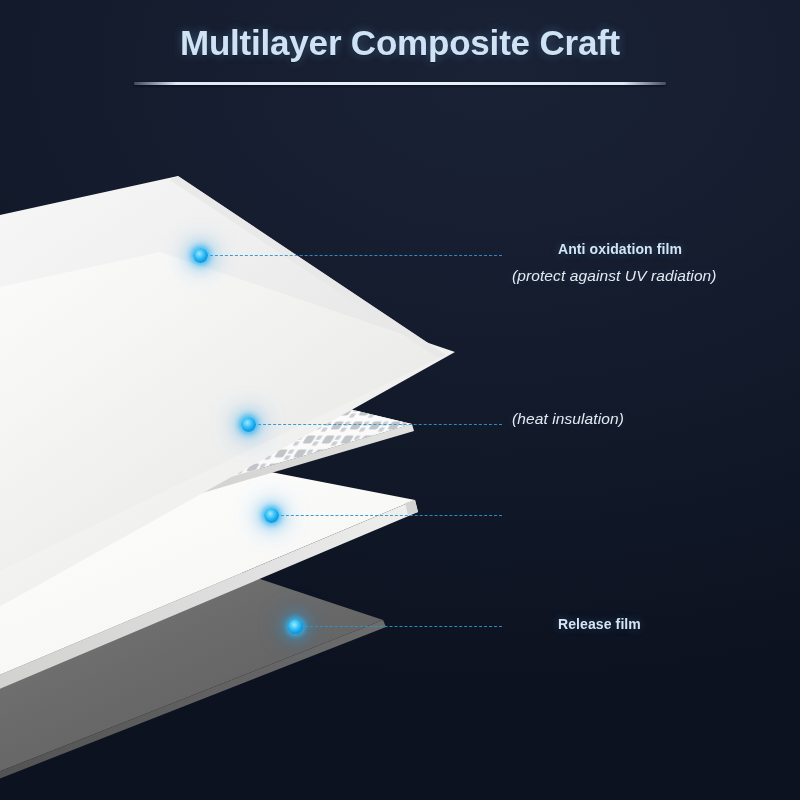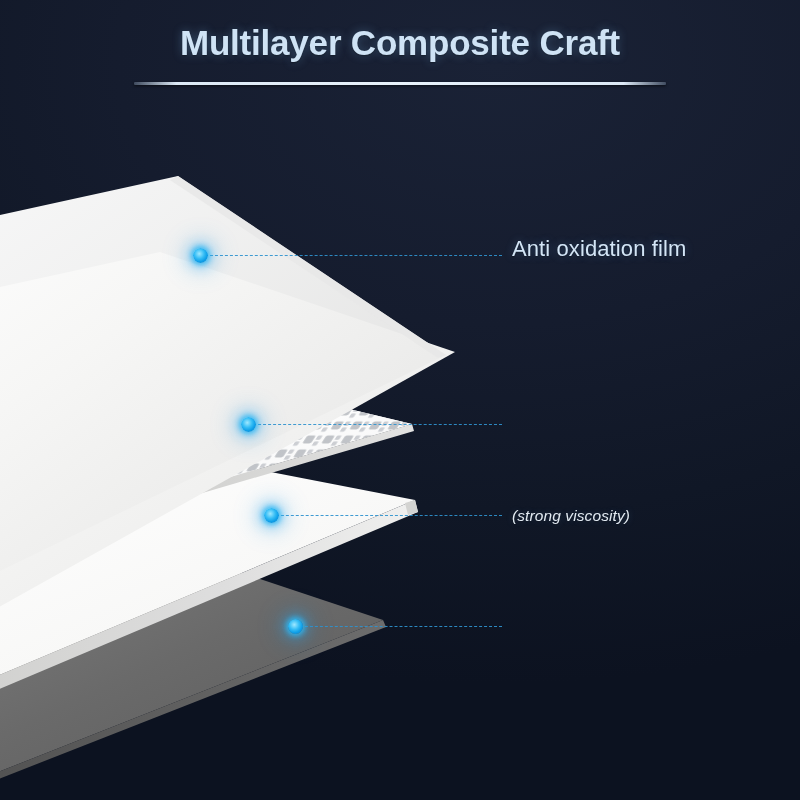--- a/index.html
+++ b/index.html
@@ -87,26 +87,27 @@
     transform-origin: left center;
   }
 
   
   .label-group {
     position: absolute;
     z-index: 7;
     white-space: nowrap;
   }
   .label-title {
-    font-size: 22px;
-    font-weight: normal;
+    font-size: 14px;
+    font-weight: bold;
     color: #d3e5f6;
     letter-spacing: 0.1px;
     text-shadow: 0 0 8px rgba(110,170,225,0.35), 0 1px 2px rgba(0,0,0,0.45);
     line-height: 26px;
+    margin-left: 46px;
   }
   .label-sub {
     font-size: 15.5px;
     font-style: italic;
     font-weight: normal;
     color: #e2eaf2;
     letter-spacing: 0.1px;
     text-shadow: 0 0 6px rgba(110,160,215,0.28), 0 1px 2px rgba(0,0,0,0.4);
     line-height: 22px;
     margin-top: 3px;
@@ -216,23 +217,27 @@
   <div class="marker" style="left:248px; top:424px;"></div>
 
   <div class="leader" style="left:271px; top:515px; width:231px;"></div>
   <div class="marker" style="left:271px; top:515px;"></div>
 
   <div class="leader" style="left:295px; top:626px; width:207px;"></div>
   <div class="marker" style="left:295px; top:626px;"></div>
 
   <div class="label-group" style="left:512px; top:236px;">
     <div class="label-title">Anti oxidation film</div>
+    <div class="label-sub">(protect against UV radiation)</div>
   </div>
 
   <div class="label-group" style="left:512px; top:405px;">
+    <div class="label-sub">(heat insulation)</div>
   </div>
 
   <div class="label-group" style="left:512px; top:502px;">
-    <div class="label-sub">(strong viscosity)</div>
-  </div>
-
+  </div>
+
+  <div class="label-group" style="left:512px; top:611px;">
+    <div class="label-title">Release film</div>
+  </div>
 
 </div>
 
 </body></html>

